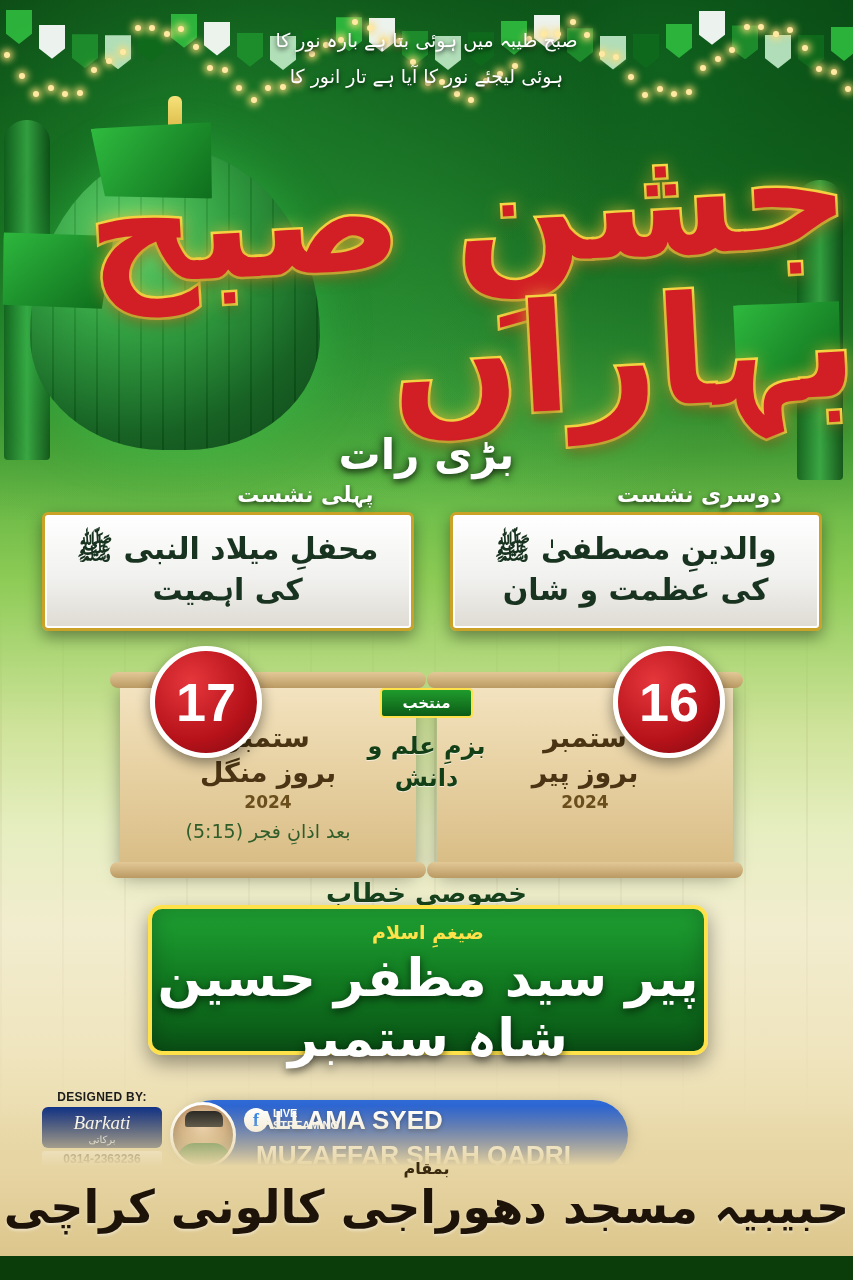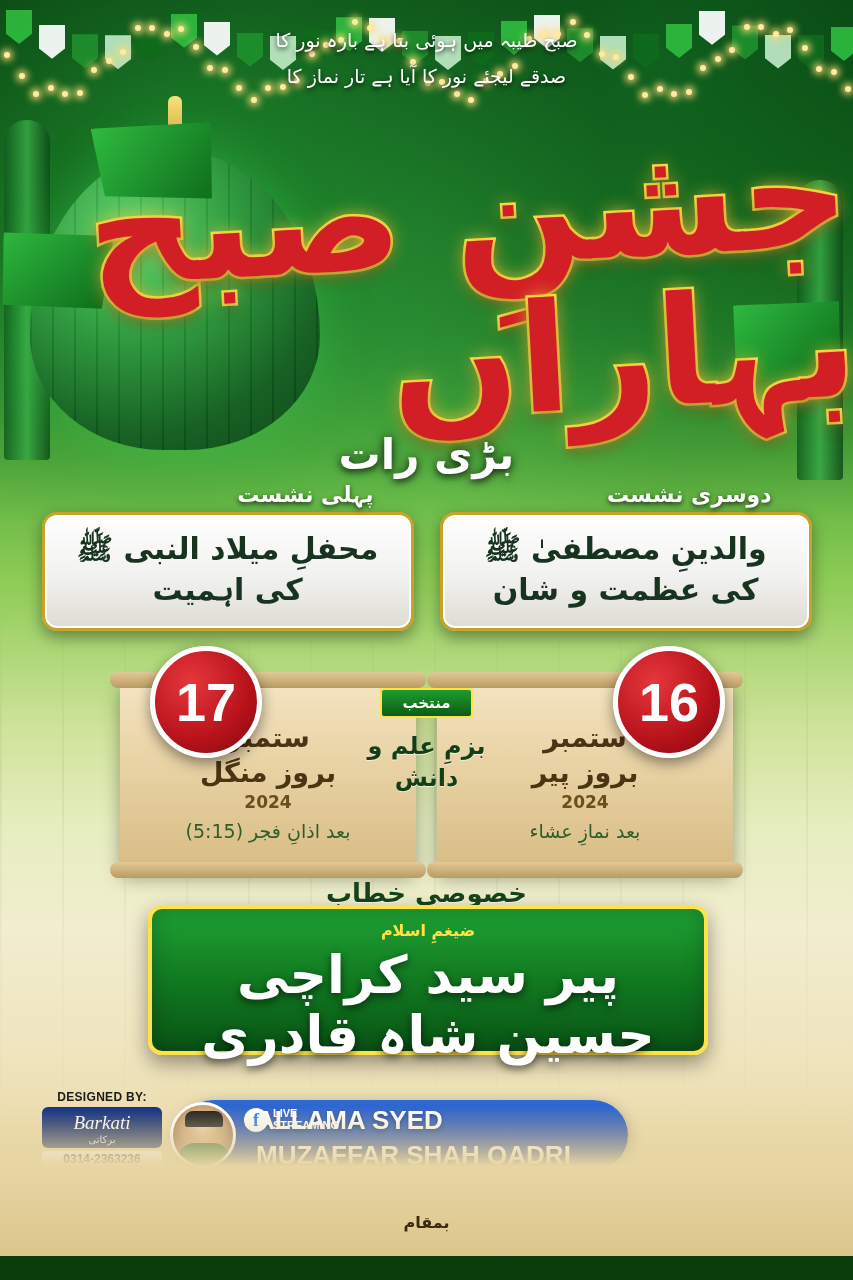--- a/index.html
+++ b/index.html
@@ -121,32 +121,32 @@
     font-size: 42px; font-weight: bold; color: #ffffff;
     text-shadow: 0 0 12px rgba(0,0,0,0.6), 0 3px 6px rgba(0,0,0,0.55);
   }
 
   
   .sessions {
     position: absolute; top: 500px; left: 0; width: 853px;
     display: flex; flex-direction: row-reverse; justify-content: center; gap: 26px;
     direction: rtl;
   }
-  .session { position: relative; width: 372px; }
+  .session { position: relative; width: 372px; margin-left: 10px; }
   .session-tag {
     position: absolute; top: -18px; right: 40px;
     direction: rtl; font-family: "DejaVu Sans", "Liberation Sans", sans-serif;
     font-size: 22px; font-weight: bold; color: #ffffff;
     text-shadow: 0 2px 5px rgba(0,0,0,0.75);
   }
   .session-box {
     margin-top: 12px;
     background: linear-gradient(to bottom, #ffffff 0%, #f1f1ef 55%, #dedbd2 100%);
     border: 3px solid #c9a227;
-    border-radius: 15px;
+    border-radius: 6px;
     box-shadow: 0 6px 16px rgba(0,0,0,0.4), inset 0 0 0 2px #ffffff;
     padding: 14px 16px 18px;
     text-align: center; direction: rtl;
   }
   .session-text {
     font-family: "DejaVu Sans", "Liberation Sans", sans-serif;
     font-size: 30px; font-weight: bold; color: #18331f;
     line-height: 1.35;
   }
 
@@ -222,21 +222,21 @@
   .speaker-panel {
     position: absolute; top: 905px; left: 148px; width: 560px; height: 150px;
     background: linear-gradient(to bottom, #1fa233 0%, #10761f 55%, #0a5416 100%);
     border: 4px solid #ffe14a;
     border-radius: 14px;
     box-shadow: 0 8px 20px rgba(0,0,0,0.4), inset 0 0 22px rgba(0,0,0,0.25);
     direction: rtl; text-align: center; padding-top: 12px;
   }
   .speaker-title {
     font-family: "DejaVu Sans", "Liberation Sans", sans-serif;
-    font-size: 16px; font-weight: bold; color: #ffe14a;
+    font-size: 19px; font-weight: bold; color: #ffe14a;
   }
   .speaker-name {
     margin-top: 6px;
     font-family: "DejaVu Sans", "Liberation Sans", sans-serif;
     font-size: 52px; font-weight: bold; color: #ffffff;
     text-shadow: 0 3px 8px rgba(0,0,0,0.6);
     line-height: 1.15;
   }
 
   
@@ -430,21 +430,21 @@
       <div class="bulb" style="left: 787px; top: 26.8475px;"></div>
       <div class="bulb" style="left: 801.5px; top: 45.3022px;"></div>
       <div class="bulb" style="left: 816px; top: 66.2851px;"></div>
       <div class="bulb" style="left: 830.5px; top: 68.813px;"></div>
       <div class="bulb" style="left: 845px; top: 85.9933px;"></div>
     </div>
   <div class="ghost-arches"></div>
 
   <div class="couplet">
     <div>صبح طیبہ میں ہوئی بتا ہے بارہ نور کا</div>
-    <div>صدقے لیجئے نور کا آیا ہے تار نماز کا</div>
+    <div>ہوئی لیجئے نور کا آیا ہے تار انور کا</div>
   </div>
 
   <div class="title-wrap">
     <div class="title-main">جشنِ صبح بہاراں</div>
   </div>
   <div class="title-sub">بڑی رات</div>
 
   <div class="sessions">
     <div class="session">
       <div class="session-tag">پہلی نشست</div>
@@ -459,21 +459,20 @@
       </div>
     </div>
   </div>
 
   <div class="dates">
     <div class="scroll right">
       <div class="scroll-inner">
         <div class="scroll-date">ستمبر</div>
         <div class="scroll-date">بروز پیر</div>
         <div class="scroll-year">2024</div>
-        <div class="scroll-note">بعد نمازِ عشاء</div>
       </div>
     </div>
     <div class="badge right">16</div>
 
     <div class="scroll left">
       <div class="scroll-inner">
         <div class="scroll-date">ستمبر</div>
         <div class="scroll-date">بروز منگل</div>
         <div class="scroll-year">2024</div>
         <div class="scroll-note">بعد اذانِ فجر (5:15)</div>
@@ -483,21 +482,21 @@
 
     <div class="center-tag">
       <div class="ribbon">منتخب</div>
       <div class="line">بزمِ علم و دانش</div>
     </div>
   </div>
 
   <div class="speaker-head">خصوصی خطاب</div>
   <div class="speaker-panel">
     <div class="speaker-title">ضیغمِ اسلام</div>
-    <div class="speaker-name">پیر سید کراچی حسین شاہ قادری</div>
+    <div class="speaker-name">پیر سید مظفر حسین شاہ ستمبر</div>
   </div>
 
   <div class="designer">
     <div class="lbl">DESIGNED BY:</div>
     <div class="card">
       <div class="brand">Barkati</div>
       <div class="ar">برکاتی</div>
     </div>
     <div class="phone">0314-2363236</div>
   </div>
@@ -514,15 +513,16 @@
     <div>
       <div class="live-name">ALLAMA SYED</div>
       <div class="live-name">MUZAFFAR SHAH QADRI</div>
     </div>
   </div>
 
   <div class="sand"></div>
 
   <div class="venue">
     <div class="venue-mark">بمقام</div>
+    <div class="venue-main">حبیبیہ مسجد دھوراجی کالونی کراچی</div>
   </div>
 
 </div>
 
 </body></html>

